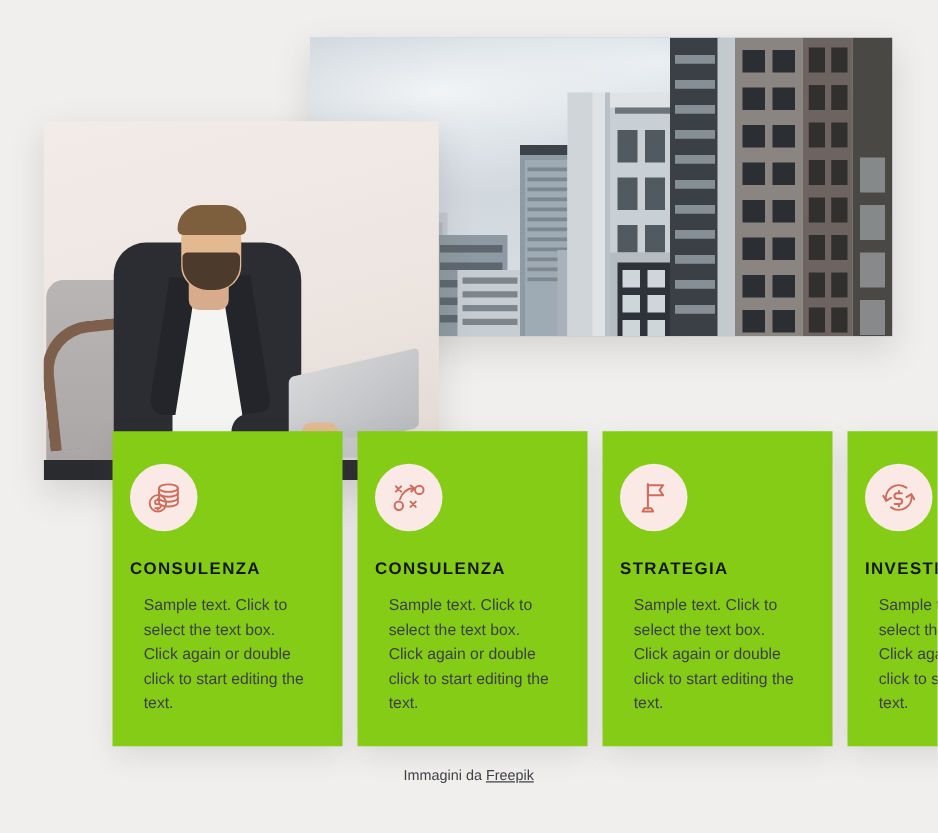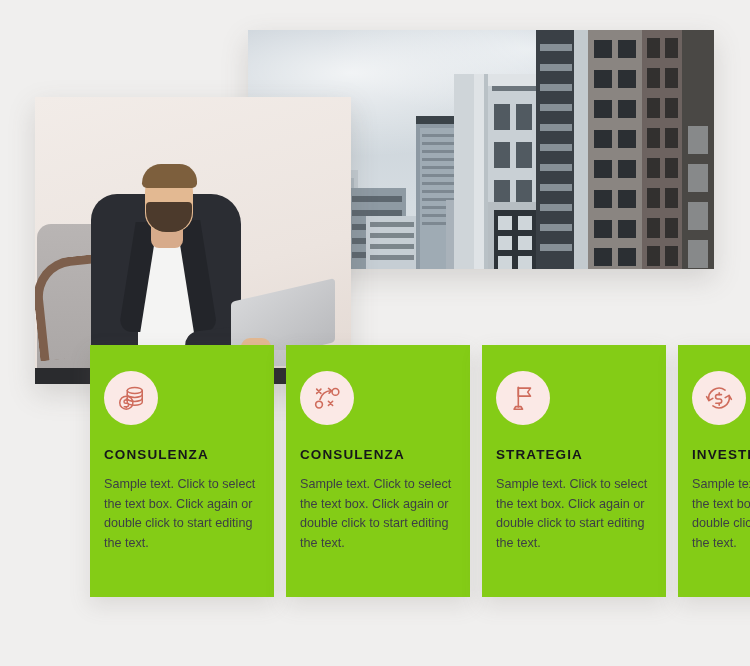--- a/index.html
+++ b/index.html
@@ -235,21 +235,21 @@
     font-weight: bold;
     letter-spacing: 1.1px;
     color: #16171a;
     margin: 0 0 13px 0;
     white-space: nowrap;
   }
   .card-text {
     font-size: 12.6px;
     line-height: 19.5px;
     color: #3d4045;
-    margin: 0;
+    margin: 11px;
   }
 
   
   .footer {
     position: absolute;
     left: 0;
     top: 615px;
     width: 750px;
     text-align: center;
     font-size: 11.5px;
@@ -476,14 +476,17 @@
           <path d="M18.6 12.4h-4a2.3 2.3 0 000 4.6h2a2.3 2.3 0 010 4.6h-4"></path>
           <path d="M16.2 10.4v2M16.2 21.6v2"></path>
         </svg>
       </div>
       <h3 class="card-title">INVESTIMENTO</h3>
       <p class="card-text">Sample text. Click to select the text box. Click again or double click to start editing the text.</p>
     </div>
 
   </div>
 
+  <div class="footer">
+    <span>Immagini da </span><a href="#">Freepik</a>
+  </div>
 
 </div>
 
 </body></html>

